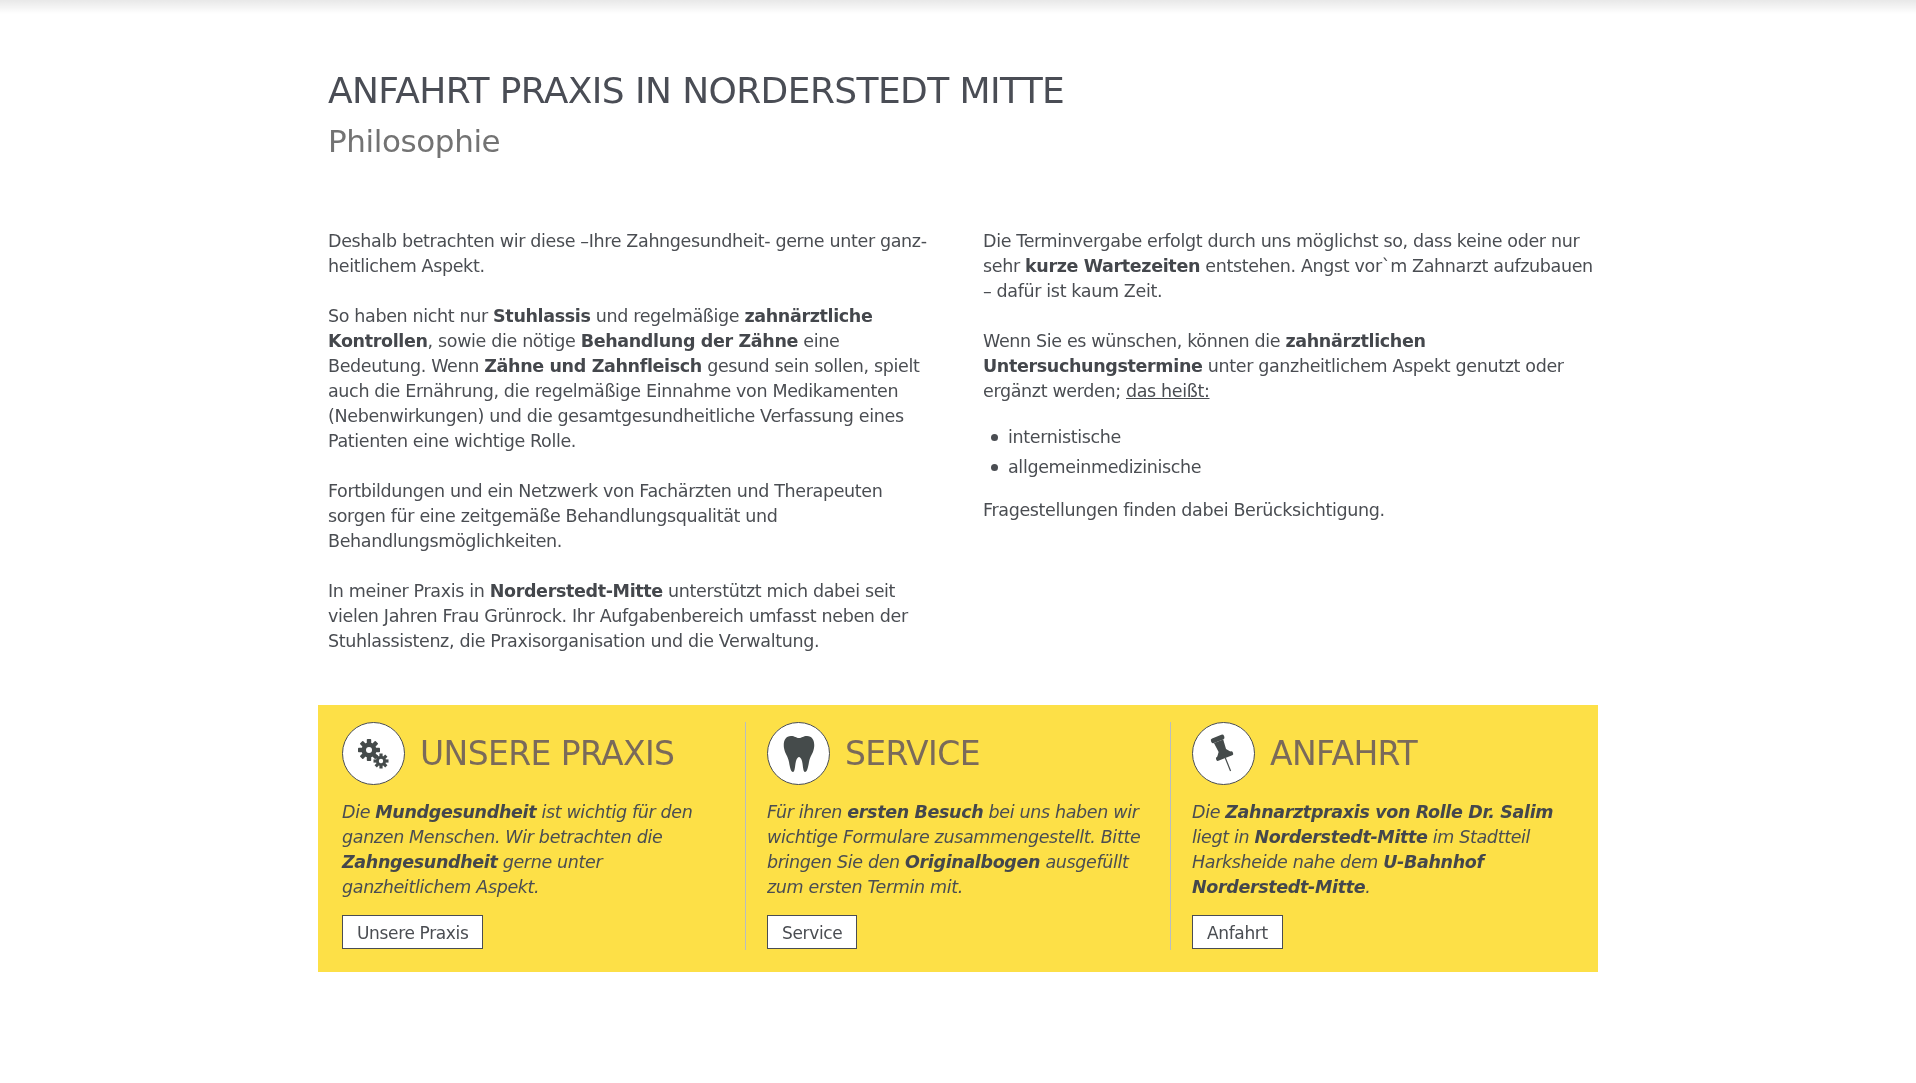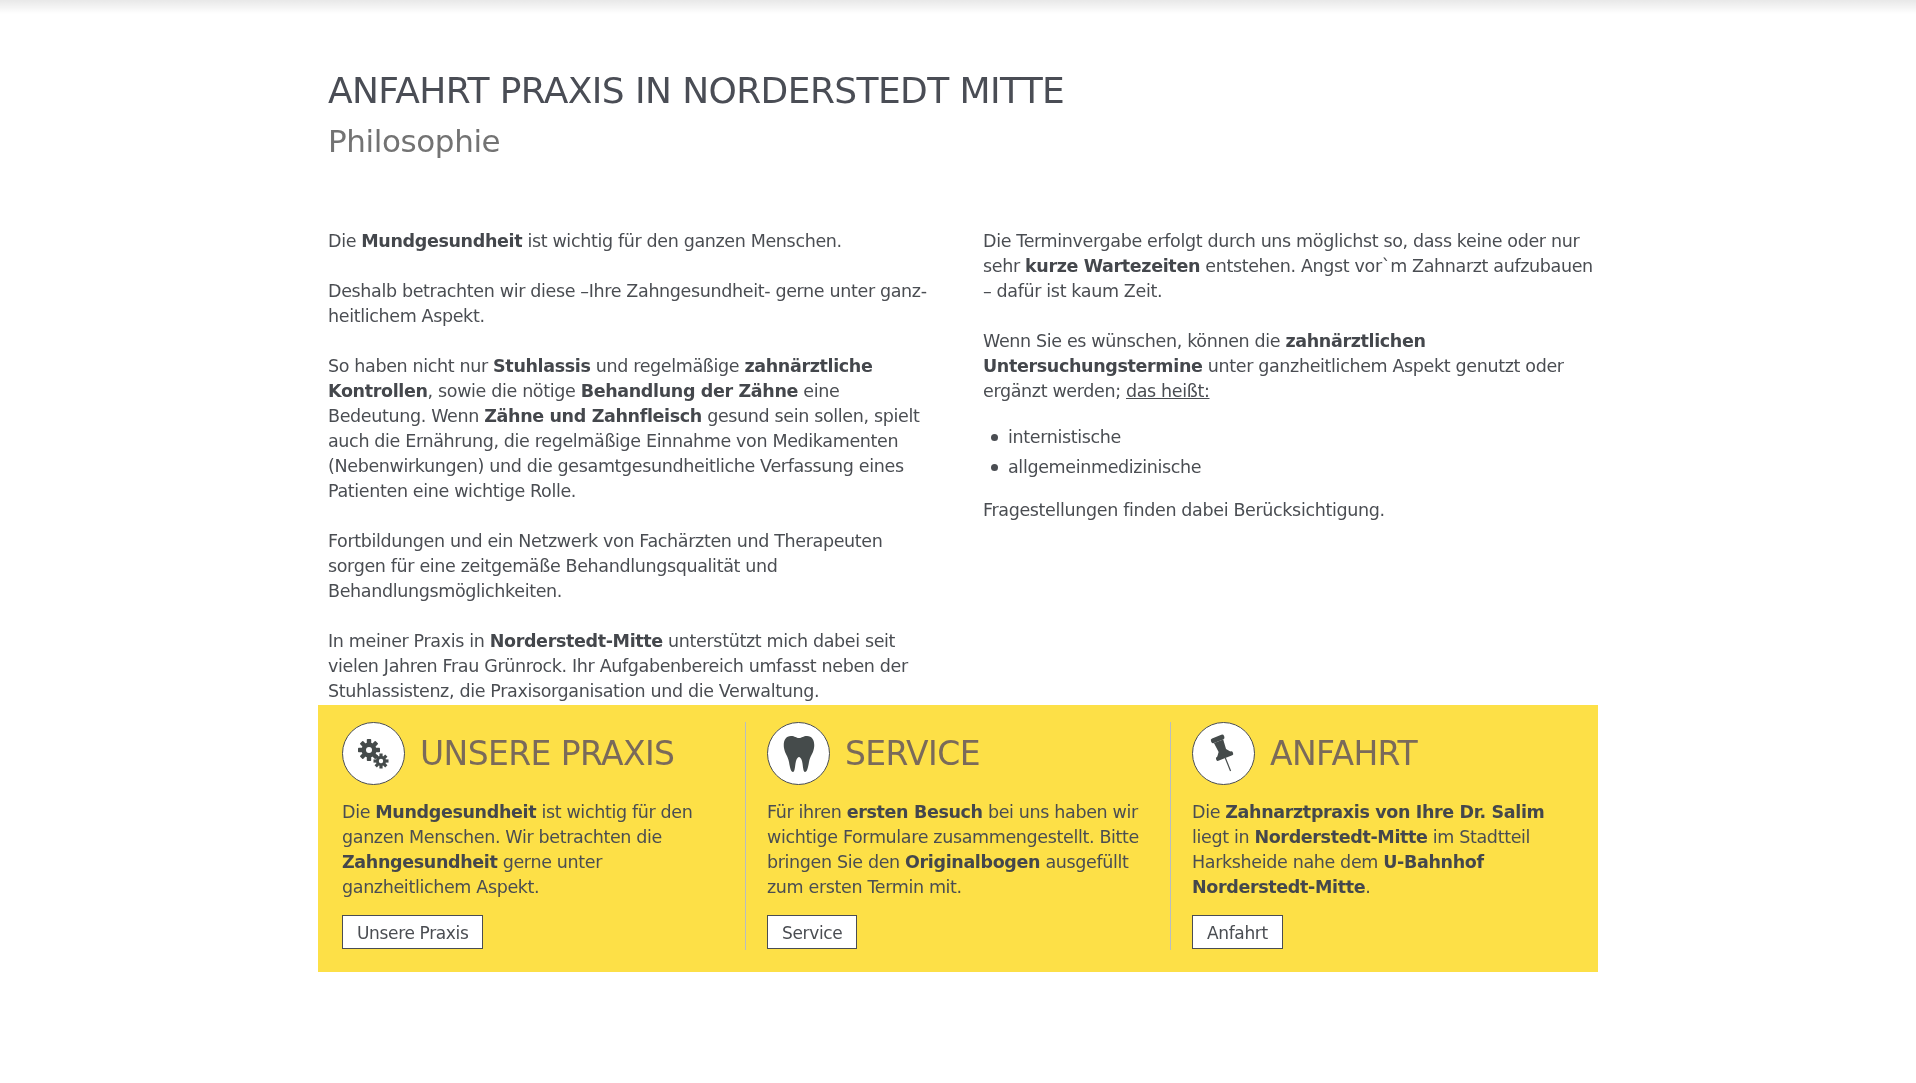--- a/index.html
+++ b/index.html
@@ -56,40 +56,39 @@
     border: 1px solid #4a4d52; border-radius: 50%; background: #ffffff;
     display: flex; align-items: center; justify-content: center;
   }
   .panel-title {
     position: absolute; left: 78px; top: 12px; margin: 0;
     font-size: 33px; font-weight: normal; color: #7a6a5a; letter-spacing: -0.6px;
     white-space: nowrap;
   }
   .panel-text {
     position: absolute; left: 0; top: 78px; width: 392px; margin: 0;
-    font-size: 17.5px; line-height: 25px; color: #4a4d52; letter-spacing: -0.35px;
+    font-size: 17.5px; line-height: 25px; color: #4a4d52; letter-spacing: -0.35px; font-style: italic;
   }
   .panel-text b { font-weight: bold; color: #44474c; }
   .panel-button {
     position: absolute; left: 0; top: 193px; height: 34px;
     padding: 0 14px; background: #ffffff; border: 1px solid #4a4d52;
     font-family: "DejaVu Sans", sans-serif; font-size: 17px; color: #4a4d52;
     letter-spacing: -0.35px; cursor: pointer; line-height: 34px;
   }
 </style>
 </head>
 <body>
 
 <div class="top-shadow"></div>
 
 <h1 class="page-title">ANFAHRT PRAXIS IN NORDERSTEDT MITTE</h1>
 <h2 class="page-subtitle">Philosophie</h2>
 
 <div class="col col-left">
-  <p>Die <b>Mundgesundheit</b> ist wichtig für den ganzen Menschen.</p>
   <p>Deshalb betrachten wir diese –Ihre Zahngesundheit- gerne unter ganz­heitlichem Aspekt.</p>
   <p>So haben nicht nur <b>Stuhlassis</b> und regelmäßige <b>zahnärztliche Kontrol­len</b>, sowie die nötige <b>Behandlung der Zähne</b> eine Bedeutung. Wenn <b>Zäh­ne und Zahnfleisch</b> gesund sein sollen, spielt auch die Ernährung, die re­gelmäßige Einnahme von Medikamenten (Nebenwirkungen) und die ge­samtgesundheitliche Verfassung eines Patienten eine wichtige Rolle.</p>
   <p>Fortbildungen und ein Netzwerk von Fachärzten und Therapeuten sorgen für eine zeitgemäße Behandlungsqualität und Behandlungsmöglichkeiten.</p>
   <p>In meiner Praxis in <b>Norderstedt-Mitte</b> unterstützt mich dabei seit vielen Jahren Frau Grünrock. Ihr Aufgabenbereich umfasst neben der Stuhlassis­tenz, die Praxisorganisation und die Verwaltung.</p>
 </div>
 
 <div class="col col-right">
   <p>Die Terminvergabe erfolgt durch uns möglichst so, dass keine oder nur sehr <b>kurze Wartezeiten</b> entstehen. Angst vor`m Zahnarzt aufzubauen – dafür ist kaum Zeit.</p>
   <p>Wenn Sie es wünschen, können die <b>zahnärztlichen Untersuchungster­mine</b> unter ganzheitlichem Aspekt genutzt oder ergänzt werden; <u>das heißt:</u></p>
   <ul>
@@ -157,16 +156,16 @@
       <svg width="40" height="44" viewBox="0 0 40 44">
         <g transform="rotate(-22 20 20)">
           <rect x="12" y="3" width="14" height="5" rx="2" fill="#454b4b"></rect>
           <path d="M14 8 L24 8 L23 18 L27 23 L11 23 L15 18 Z" fill="#454b4b"></path>
           <rect x="10" y="22" width="18" height="4" rx="1.5" fill="#454b4b"></rect>
           <line x1="19" y1="26" x2="19" y2="40" stroke="#454b4b" stroke-width="1.2"></line>
         </g>
       </svg>
     </div>
     <h3 class="panel-title">ANFAHRT</h3>
-    <p class="panel-text">Die <b>Zahnarztpraxis von Ihre Dr. Salim</b> liegt in <b>Norderstedt-Mitte</b> im Stadtteil Harksheide nahe dem <b>U-Bahnhof Norderstedt-Mitte</b>.</p>
+    <p class="panel-text">Die <b>Zahnarztpraxis von Rolle Dr. Salim</b> liegt in <b>Norderstedt-Mitte</b> im Stadtteil Harksheide nahe dem <b>U-Bahnhof Norderstedt-Mitte</b>.</p>
     <button class="panel-button">Anfahrt</button>
   </div>
 </div>
 
 </body></html>

